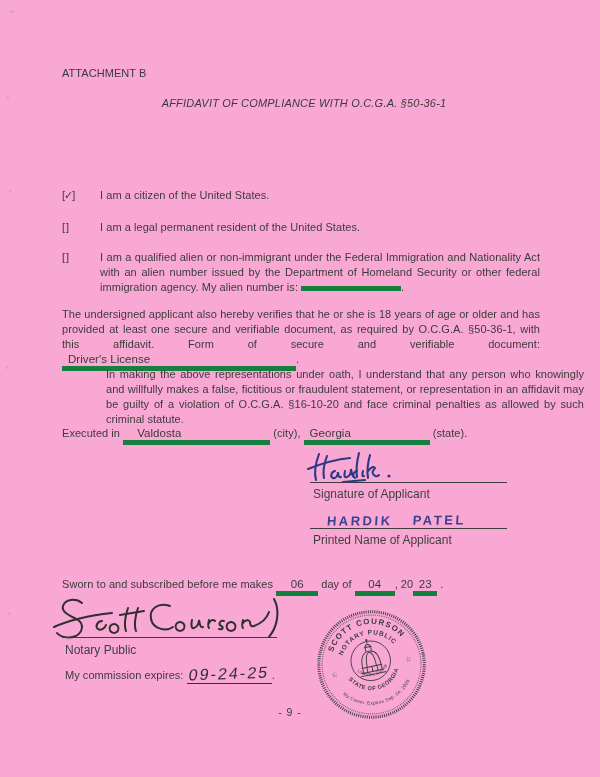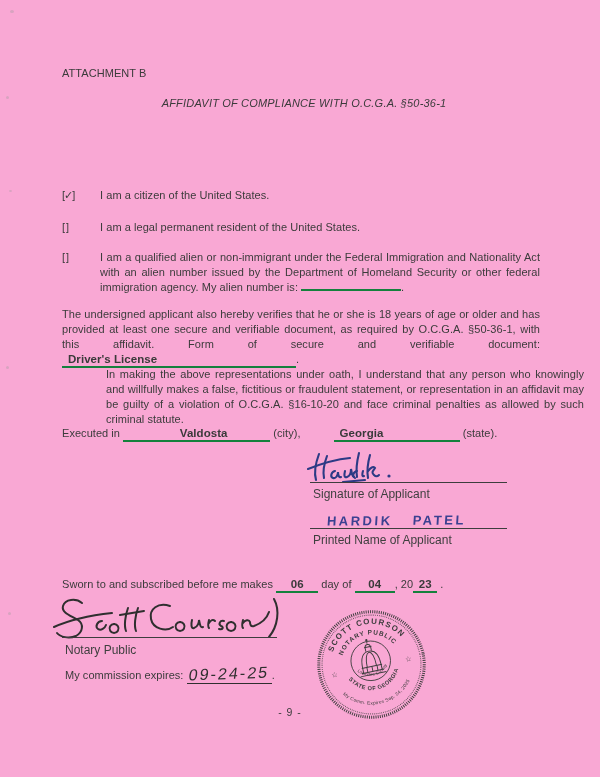--- a/index.html
+++ b/index.html
@@ -7,21 +7,21 @@
     position:relative;width:600px;height:777px;background:#f9a8d4;
     font-family:"Liberation Sans",sans-serif;color:#3b3b3b;overflow:hidden;
   }
   .abs{position:absolute;}
   .body-text{font-size:11px;line-height:15px;letter-spacing:0.05px;}
   .just{text-align:justify;}
   .title{font-size:11px;letter-spacing:0.2px;text-align:center;width:100%;}
   .opt-row{display:flex;width:478px;}
   .opt-marker{width:38px;flex:0 0 38px;letter-spacing:-1px;}
   .opt-text{flex:1;}
-  .fill{display:inline-block;border-bottom:2px solid #15803d;vertical-align:baseline;line-height:13px;font-weight:bold;}
+  .fill{display:inline-block;border-bottom:5px solid #15803d;vertical-align:baseline;line-height:13px;}
   .fill-val{font-size:11.5px;color:#3a3a3a;}
   .sig-line{border-bottom:1.4px solid #3d3d3d;}
   .small-label{font-size:12px;color:#3f3f3f;}
   .hand-name{
     color:#27368a;font-size:13px;letter-spacing:2.5px;word-spacing:14px;
     transform:skewX(-4deg) rotate(-0.5deg);display:inline-block;font-weight:bold;opacity:.9;
   }
   .hand-date{
     color:#2f2f2f;font-size:16px;letter-spacing:2px;
     transform:skewX(-10deg) rotate(-2deg);display:inline-block;padding:0 3px 1px 2px;
@@ -67,23 +67,23 @@
 
   <div class="abs body-text just" style="left:62px;top:307px;width:478px;">
     <span>The undersigned applicant also hereby verifies that he or she is 18 years of age or older and has provided at least one secure and verifiable document, as required by O.C.G.A. §50-36-1, with this affidavit.  Form of secure and verifiable document:</span>
     <span class="fill" style="width:228px;padding-left:6px;"><span class="fill-val">Driver's License</span></span><span>.</span>
   </div>
 
   <div class="abs body-text just" style="left:62px;top:367px;width:478px;margin-left:44px;">In making the above representations under oath, I understand that any person who knowingly and willfully makes a false, fictitious or fraudulent statement, or representation in an affidavit may be guilty of a violation of O.C.G.A. §16-10-20 and face criminal penalties as allowed by such criminal statute.</div>
 
   <div class="abs body-text" style="left:62px;top:426px;width:500px;">
     <span>Executed in</span>
-    <span class="fill" style="width:133px;padding-left:14px;text-align:center;"><span class="fill-val">Valdosta</span></span>
+    <span class="fill" style="width:133px;padding-left:14px;"><span class="fill-val">Valdosta</span></span>
     <span>(city),</span>
-    <span class="fill" style="width:120px;padding-left:6px;margin-left:30px;"><span class="fill-val">Georgia</span></span>
+    <span class="fill" style="width:120px;padding-left:6px;"><span class="fill-val">Georgia</span></span>
     <span>(state).</span>
   </div>
 
   <div class="abs" style="left:305px;top:448px;">
     <svg width="110" height="38" viewBox="0 0 110 38" fill="none" stroke="#2c3a85" stroke-width="2.1" stroke-linecap="round">
       <path d="M3,21 C18,15 34,11 45,10"></path>
       <path d="M14,6 C11,14 9,25 11,32"></path>
       <path d="M22,8 C19,16 18,25 19,30"></path>
       <path d="M30,23 C26,24 25,29 28,30 C31,31 33,27 33,24 C33,27 34,30 36,29"></path>
       <path d="M40,23 C39,27 39,30 42,29 C45,28 46,24 46,21 C47,25 47,29 49,29"></path>

